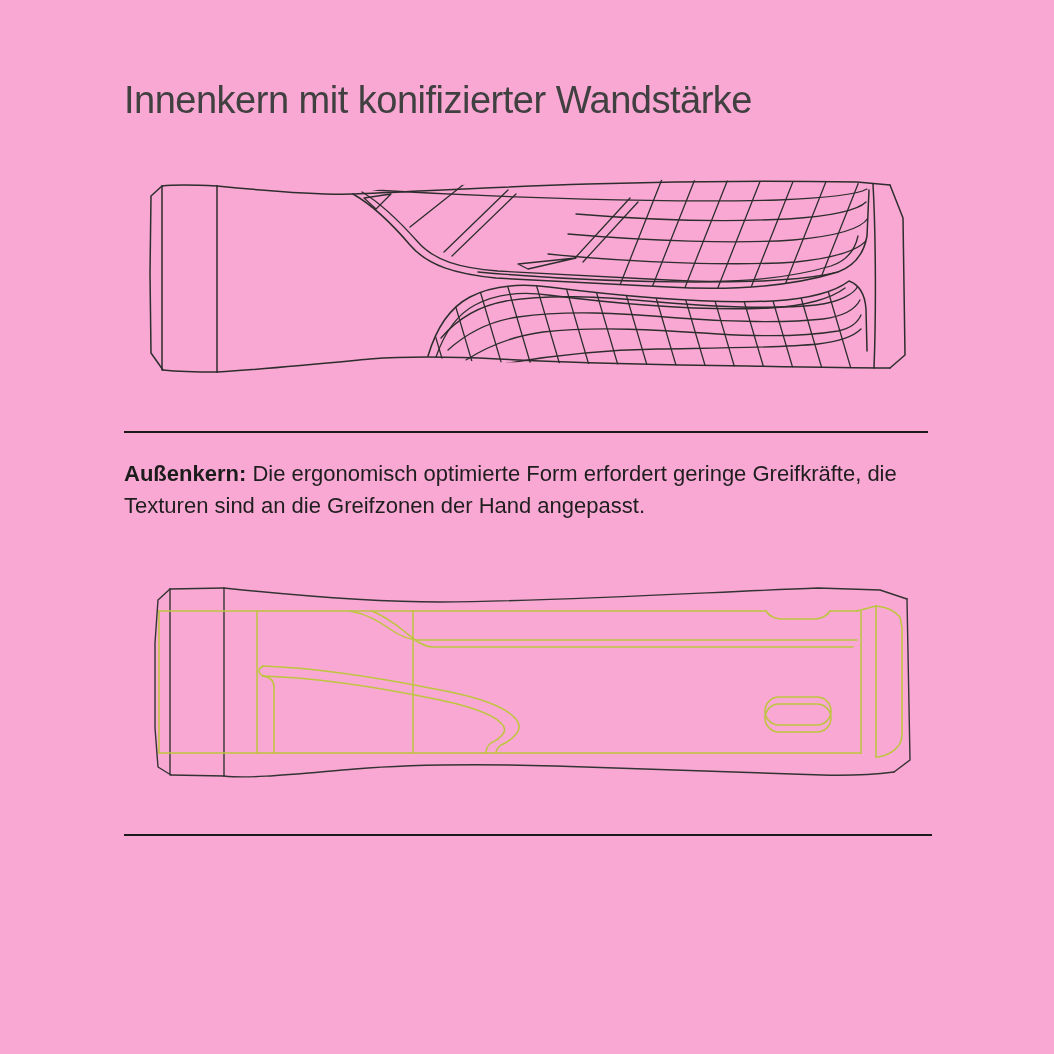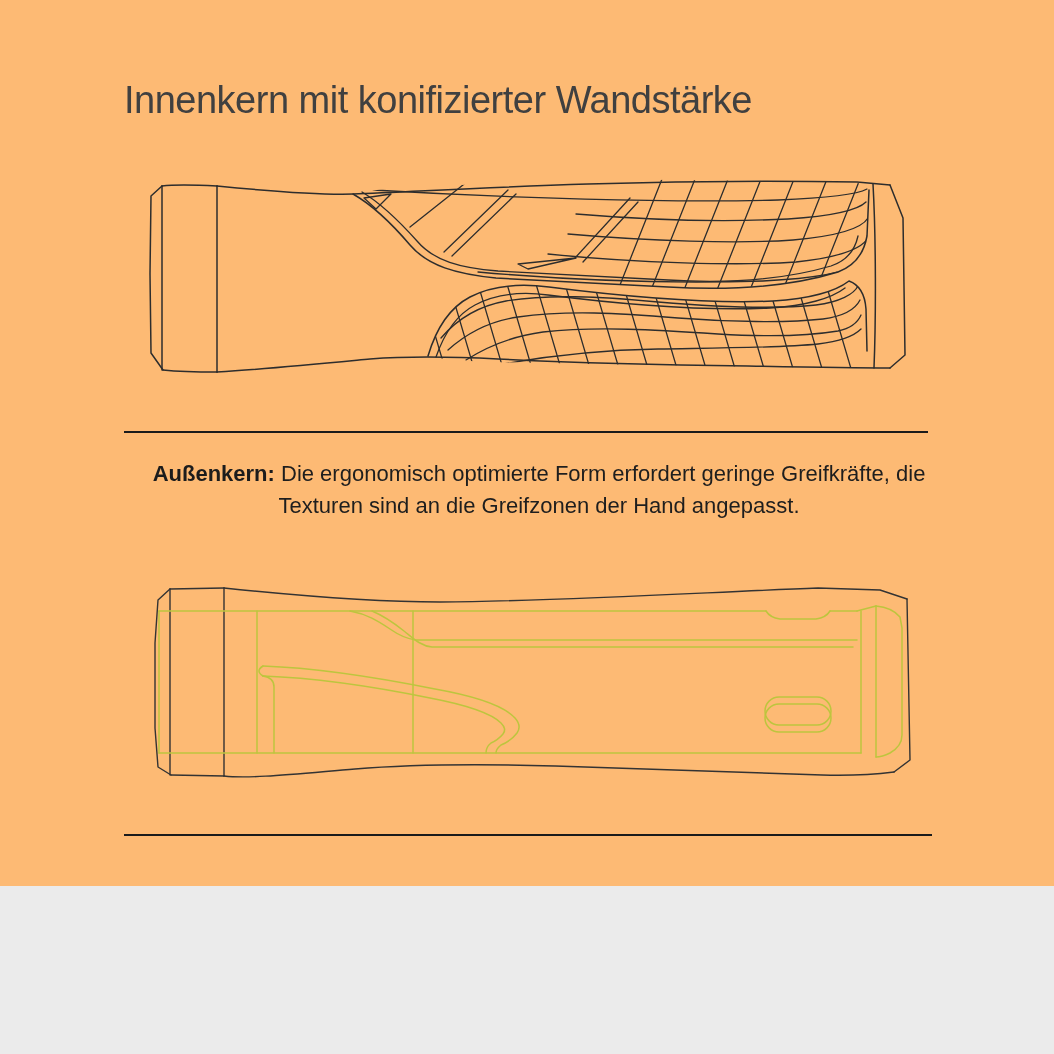--- a/index.html
+++ b/index.html
@@ -1,38 +1,38 @@
 <!DOCTYPE html>
 <html><head>
 <meta charset="utf-8">
 <style>
   html,body{margin:0;padding:0;}
   body{background:#ebebeb;font-family:"Liberation Sans","DejaVu Sans",sans-serif;}
-  .page{position:relative;width:1054px;height:886px;background:#fdba74;overflow:hidden;}
+  .page{position:relative;width:1054px;height:1054px;background:#f9a8d4;overflow:hidden;}
   .page-title{
     position:absolute;left:124px;top:80px;margin:0;
     font-size:38px;font-weight:400;letter-spacing:-0.5px;color:#404040;line-height:1.1;
   }
   figure{margin:0;padding:0;position:absolute;}
   .fig-outer{left:148px;top:178px;width:760px;height:200px;}
   .fig-inner{left:150px;top:583px;width:765px;height:200px;}
   svg{display:block;overflow:visible;}
   .ink{fill:none;stroke:#2d2d2d;stroke-width:1.5;stroke-linejoin:round;stroke-linecap:round;}
   .ink-thin{fill:none;stroke:#2d2d2d;stroke-width:1.3;stroke-linejoin:round;stroke-linecap:round;}
   .ink2{fill:none;stroke:#333333;stroke-width:1.4;stroke-linejoin:round;stroke-linecap:round;}
   .core{fill:none;stroke:#bdc53e;stroke-width:1.5;stroke-linejoin:round;stroke-linecap:round;}
   .divider{position:absolute;height:2px;background:#1b1b1b;}
   .divider-1{left:124px;top:431px;width:804px;}
   .divider-2{left:124px;top:834px;width:808px;}
   .caption{
     position:absolute;margin:0;max-width:830px;
     font-size:22px;line-height:32px;color:#1e1e1e;
   }
   .caption strong{font-weight:700;color:#1c1c1c;}
-  .caption-1{left:124px;top:458px;text-align:center;}
+  .caption-1{left:124px;top:458px;}
   .caption-2{left:130px;top:861px;}
 </style>
 </head>
 <body>
 
 <div class="page">
 
   <h1 class="page-title">Innenkern mit konifizierter Wandstärke</h1>
 
   <figure class="fig-outer">

